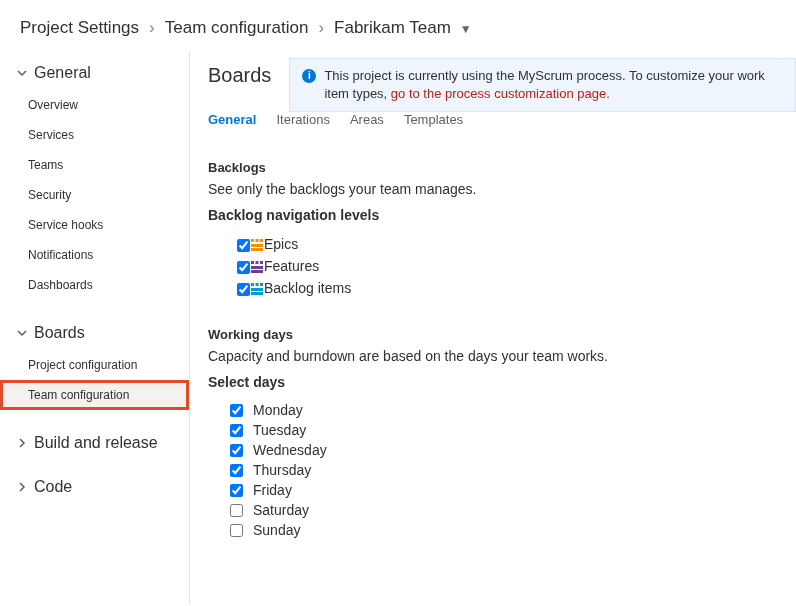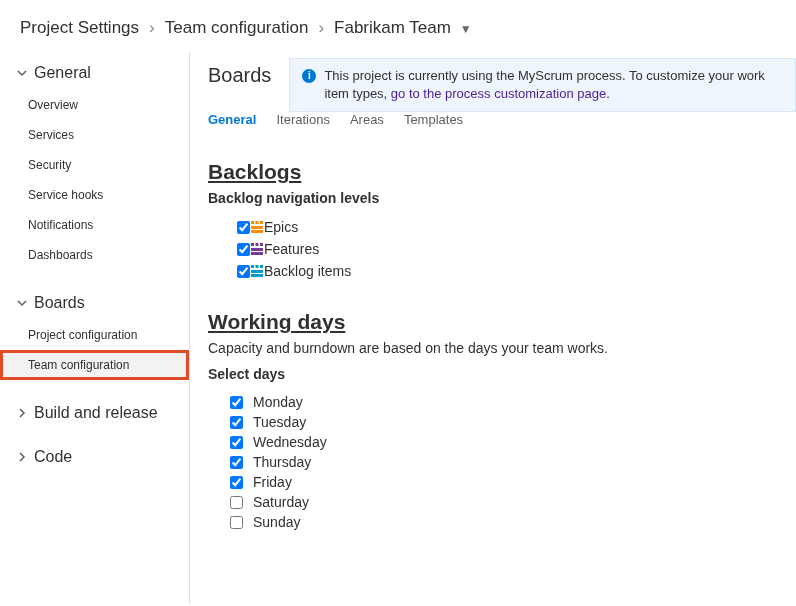--- a/index.html
+++ b/index.html
@@ -97,38 +97,38 @@
       background: #0078d4;
       color: #fff;
       font-size: 10px;
       display: flex;
       align-items: center;
       justify-content: center;
       font-weight: bold;
       flex-shrink: 0;
       margin-top: 2px;
     }
-    .infobar a { color: #4c1d95; text-decoration: none; cursor: pointer; }
+    .infobar a { color: #b91c1c; text-decoration: none; cursor: pointer; }
     .tabs {
       display: flex;
       gap: 20px;
       padding: 0 0 10px 0;
       font-size: 13px;
       border-bottom: 1px solid transparent;
     }
     .tab { color: #605e5c; cursor: pointer; padding-bottom: 4px; }
     .tab.activeTab { color: #0078d4; font-weight: 600; }
     .content { padding: 18px 0 0 0; }
-    .section-h { font-size: 21px; font-weight: 600; margin-bottom: 6px; text-decoration: underline; }
+    .section-h { font-size: 13px; font-weight: 600; margin-bottom: 6px; }
     .section-sub { font-size: 14px; color: #323130; margin-bottom: 10px; }
     .section-bold { font-weight: 700; margin-bottom: 10px; }
     .levels { padding-left: 22px; }
     .level-row {
       display: flex;
-      align-items: center;
+      align-items: flex-end;
       padding: 3px 7px;
       font-size: 14px;
     }
     .level-row input[type=checkbox] { margin: 0; }
     .work-icon {
       width: 14px;
       height: 14px;
       display: inline-block;
     }
     .days { padding-left: 22px; }
@@ -161,20 +161,21 @@
       <div class="side-group-header">
         <span class="chevron">
           <svg viewBox="0 0 12 12">
             <path d="M2 4l4 4 4-4" fill="none" stroke="#605e5c" stroke-width="1.5"></path>
           </svg>
         </span>
         <span>General</span>
       </div>
       <div class="side-item">Overview</div>
       <div class="side-item">Services</div>
+      <div class="side-item">Teams</div>
       <div class="side-item">Security</div>
       <div class="side-item">Service hooks</div>
       <div class="side-item">Notifications</div>
       <div class="side-item">Dashboards</div>
       <div style="height: 16px;"></div>
       <div class="side-group-header">
         <span class="chevron">
           <svg viewBox="0 0 12 12">
             <path d="M2 4l4 4 4-4" fill="none" stroke="#605e5c" stroke-width="1.5"></path>
           </svg>
@@ -217,20 +218,21 @@
 
     <div class="tabs" id="tabs">
         <div class="tab activeTab">General</div>
         <div class="tab">Iterations</div>
         <div class="tab">Areas</div>
         <div class="tab">Templates</div>
       </div>
 
     <div class="content">
       <div class="section-h">Backlogs</div>
+      <div class="section-sub">See only the backlogs your team manages.</div>
       <div class="section-bold">Backlog navigation levels</div>
       <div class="levels" id="levels">
           <div class="level-row">
             <input type="checkbox" checked="" style="">
             <span class="work-icon"><svg viewBox="0 0 14 14" width="14" height="14">
                 <rect x="1" y="1" width="3" height="3" fill="#ff8c00"></rect>
                 <rect x="5.5" y="1" width="3" height="3" fill="#ff8c00"></rect>
                 <rect x="10" y="1" width="3" height="3" fill="#ff8c00"></rect>
                 <rect x="1" y="6" width="12" height="3" fill="#ff8c00"></rect>
                 <rect x="1" y="10" width="12" height="3" fill="#ff8c00"></rect>

